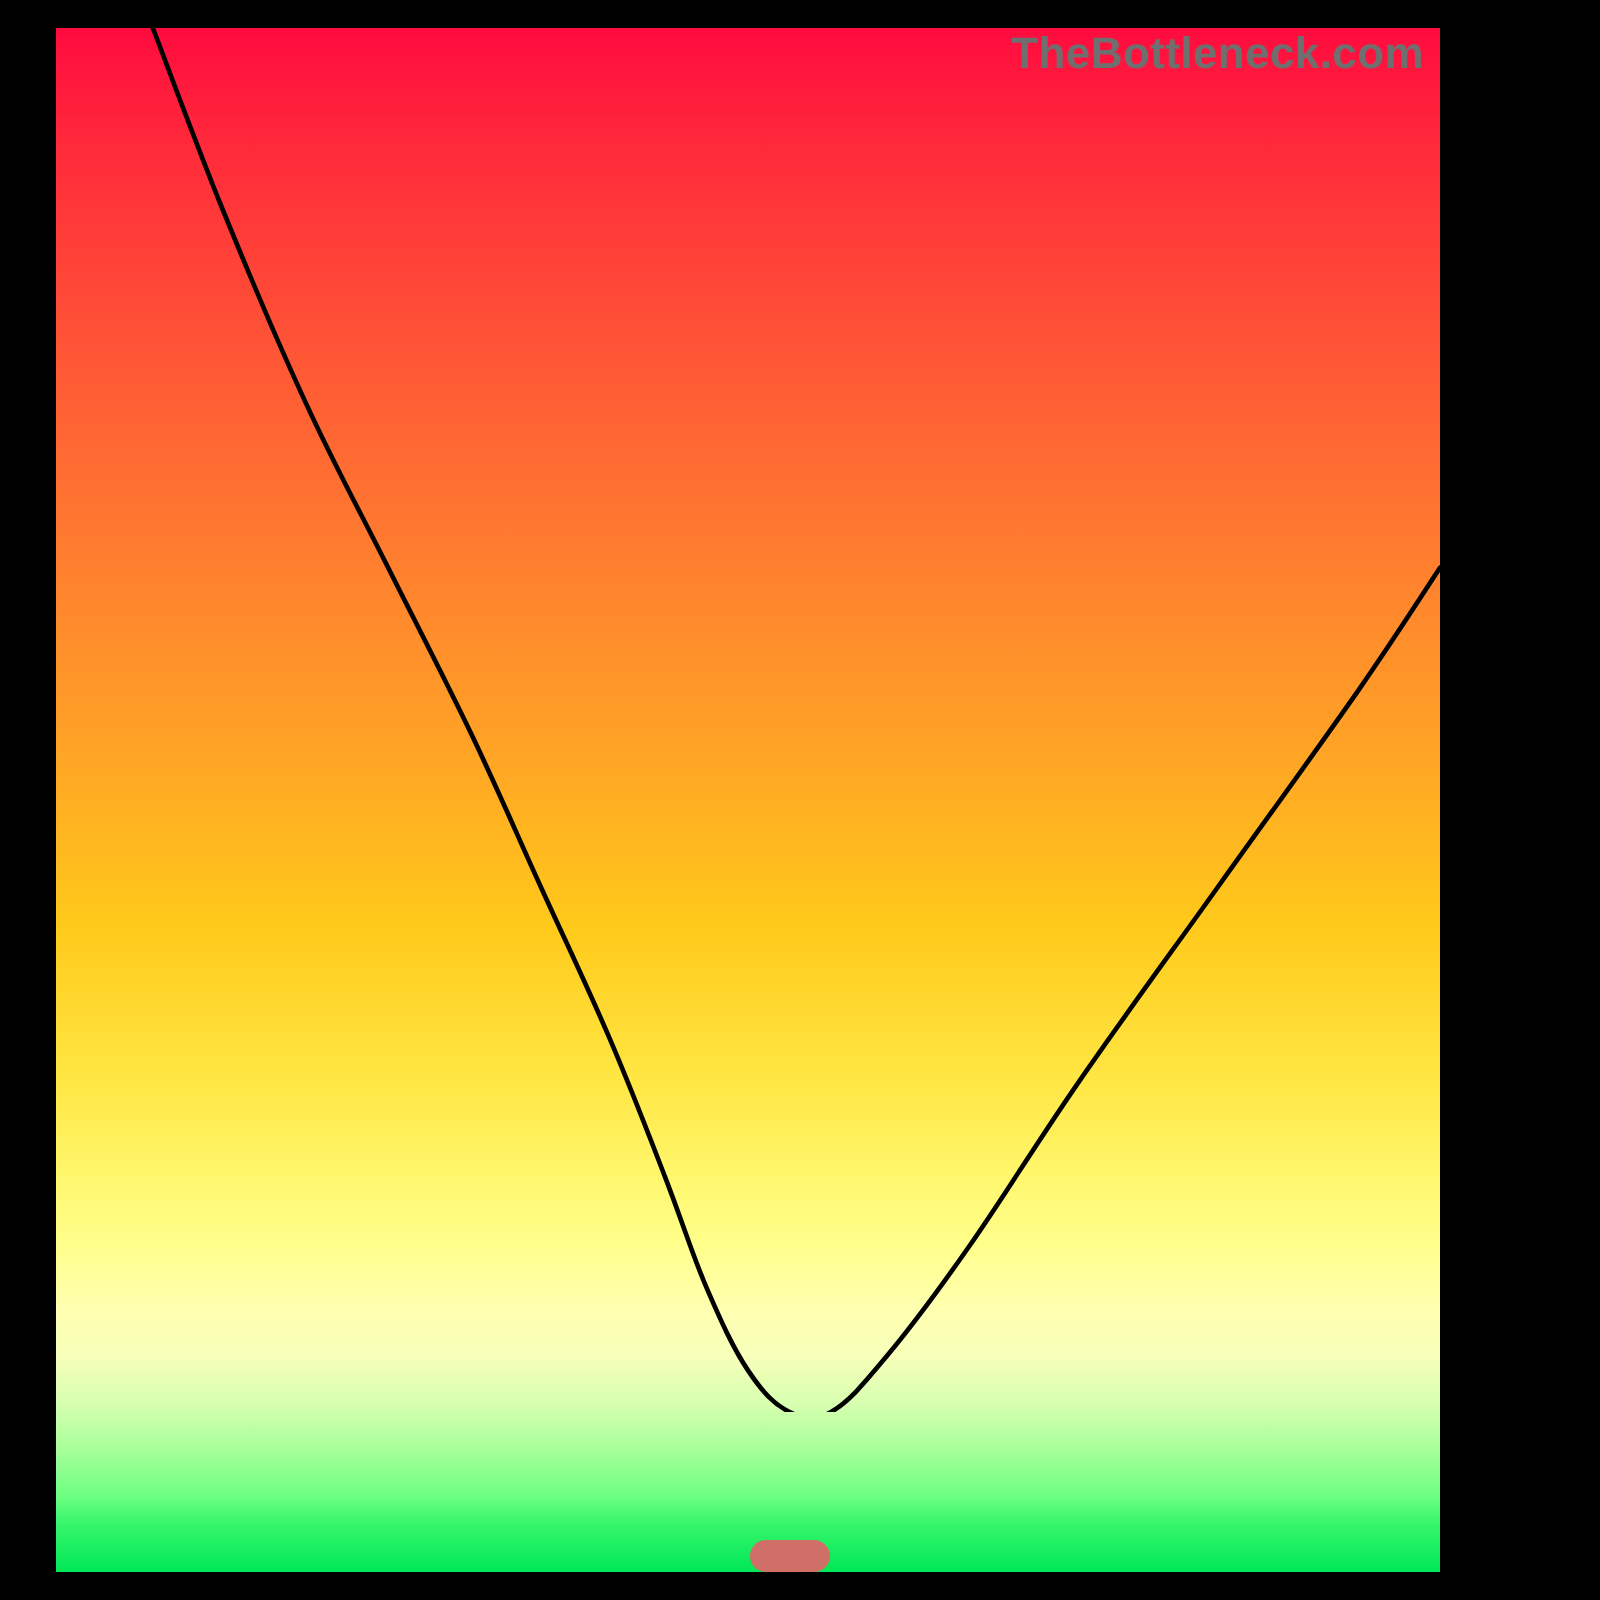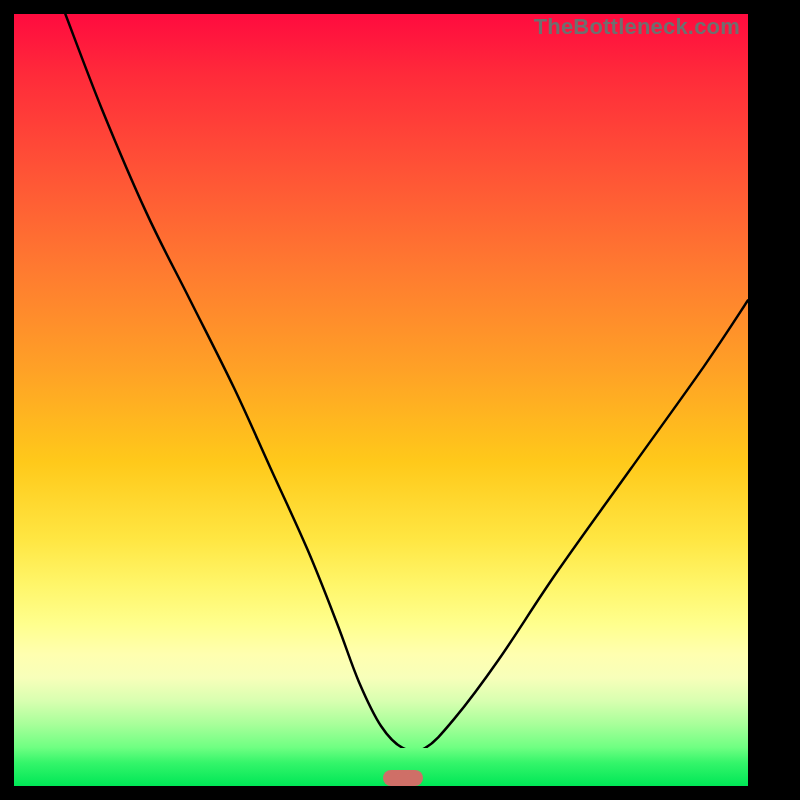--- a/index.html
+++ b/index.html
@@ -11,26 +11,25 @@
     overflow: hidden;
   }
   .stage {
     position: relative;
     width: 800px;
     height: 800px;
     background: #000;
   }
   .plot-area {
     position: absolute;
-    left: 14px;
+    left: 28px;
     top: 14px;
     width: 692px;
     height: 772px;
     overflow: hidden;
-    padding-left: 42px;
   }
   .gradient-bg {
     position: absolute;
     inset: 0;
     
     background: linear-gradient(
       to bottom,
       #ff0b3f 0%,
       #ff2b3a 8%,
       #ff5236 20%,

